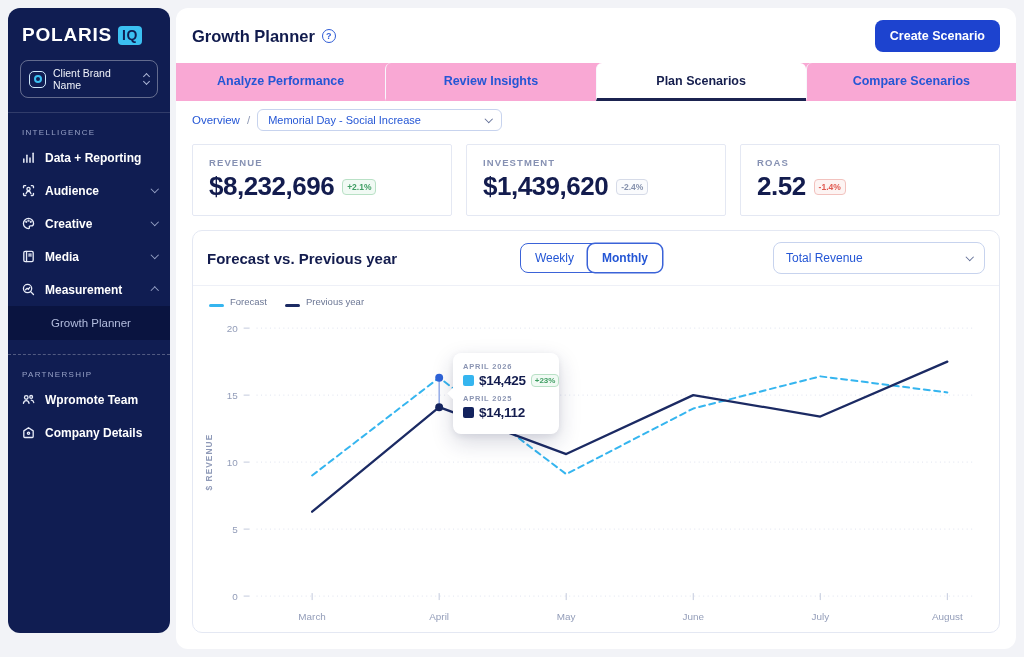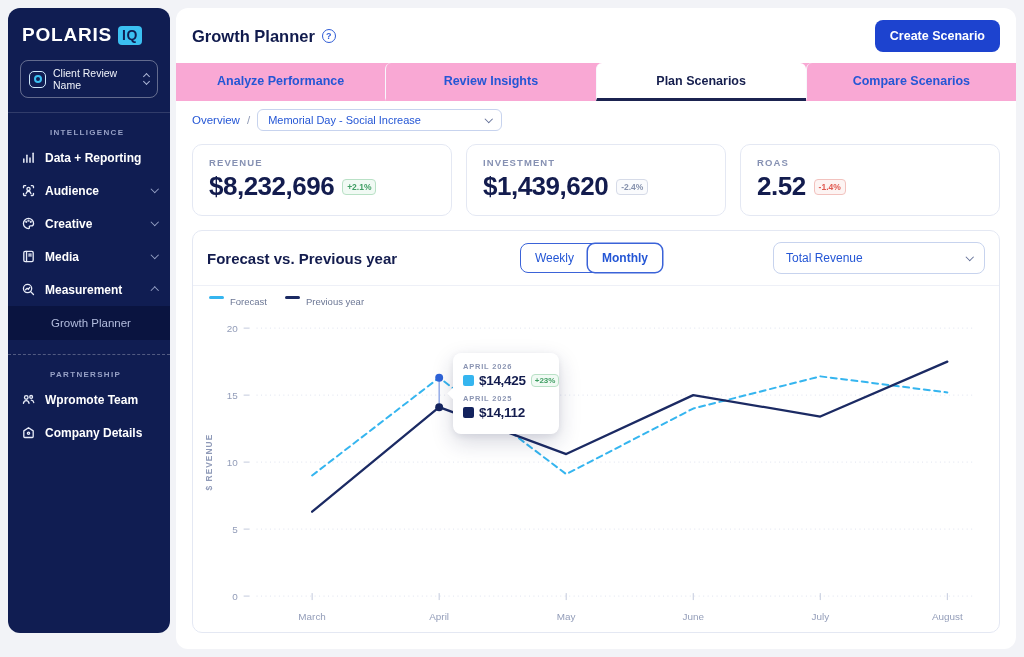--- a/index.html
+++ b/index.html
@@ -19,22 +19,22 @@
   .client-ic { width:17px; height:17px; border:1.5px solid #cfe9fb; border-radius:5px;
                display:flex; align-items:center; justify-content:center; flex:none; }
   .client-ic i { display:block; width:8px; height:8px; border:2px solid #3bc0f2; border-radius:50%; }
   .client-label { font-size:10.5px; font-weight:400; color:#f0f3fa; flex:1; }
   .sortchev { display:flex; flex-direction:column; gap:2px; align-items:center; }
   .sortchev span { width:5px; height:5px; border-right:1.4px solid #aab4d4; border-bottom:1.4px solid #aab4d4; }
   .sortchev .up { transform:rotate(-135deg); margin-bottom:-1px; }
   .sortchev .dn { transform:rotate(45deg); margin-top:-1px; }
   .side-divider { border-top:1px solid rgba(255,255,255,.14); margin:0; }
   .side-divider.dashed { border-top-style:dashed; border-top-color:rgba(255,255,255,.28); margin-top:14px; }
-  .section-label { font-size:8px; font-weight:700; letter-spacing:1.3px; color:#97a1c6;
-                   padding:15px 14px 4px;margin-left:28px; }
+  .section-label { font-size:8px; font-weight:400; letter-spacing:1.3px; color:#97a1c6;
+                   padding:15px 14px 4px; }
   .nav-item { display:flex; align-items:center; gap:9px; padding:9px 13px; cursor:pointer;
               font-size:12px; font-weight:700; color:#ffffff; }
   .nav-item svg { flex:none; stroke:#e8ecf8; }
   .nav-label { flex:1; }
   .chev { width:5.5px; height:5.5px; border-right:1.5px solid #9aa5c9; border-bottom:1.5px solid #9aa5c9; }
   .chev.down { transform:rotate(45deg); margin-top:-3px; }
   .chev.up { transform:rotate(-135deg); margin-top:3px; }
   .nav-sub { background:#0a1440; padding:11px 14px 11px 43px; font-size:11.5px; font-weight:400;
              color:#b3bdde; cursor:pointer; }
 
@@ -60,42 +60,42 @@
   .breadcrumb { display:flex; align-items:center; gap:7px; padding:8px 16px 11px; }
   .crumb-link { font-size:11.5px; font-weight:400; color:#2456d5; cursor:pointer; }
   .crumb-sep { font-size:11.5px; color:#8d97b4; }
   .scenario-select { display:flex; align-items:center; gap:8px; border:1px solid #c7d3ee; border-radius:6px;
                      padding:4px 10px; min-width:245px; cursor:pointer; }
   .scenario-select span { font-size:11px; color:#2456d5; flex:1; }
   .selchev { width:5.5px; height:5.5px; border-right:1.4px solid #5f6c95; border-bottom:1.4px solid #5f6c95;
              transform:rotate(45deg); margin-top:-2px; }
 
   .kpis { display:flex; gap:14px; padding:2px 16px 0; }
-  .kpi { flex:1; border:1px solid #e4e8f3; border-radius:10px; padding:12px 16px 13px; background:#fff; }
+  .kpi { flex:1; border:1px solid #e4e8f3; border-radius:2px; padding:12px 16px 13px; background:#fff; }
   .kpi-label { font-size:9.5px; font-weight:700; letter-spacing:1.1px; color:#8691b3; }
   .kpi-value-row { display:flex; align-items:center; gap:8px; margin-top:3px; }
   .kpi-value { font-size:26px; font-weight:700; letter-spacing:-.5px; color:#131c4e; }
   .badge { font-size:8.5px; font-weight:700; padding:2px 4px; border-radius:4px; border:1px solid; }
   .badge.pos { color:#3f9e63; border-color:#b9e1c6; background:#f1faf4; }
   .badge.neu { color:#8591ad; border-color:#d6dbe8; background:#fafbfd; }
   .badge.neg { color:#e05b52; border-color:#f2c2be; background:#fdf4f3; }
 
   .chart-card { margin:14px 16px 16px; border:1px solid #e4e8f3; border-radius:10px; flex:1;
                 display:flex; flex-direction:column; min-height:0; background:#fff; }
   .chart-header { display:flex; align-items:center; padding:11px 14px; border-bottom:1px solid #eef0f7; }
   .chart-title { font-size:15px; font-weight:700; color:#131c4e; flex:1; }
   .toggle { display:flex; border:1.5px solid #3b63d8; border-radius:8px; overflow:visible; margin-right:auto; }
   .seg { padding:7px 14px; font-size:12px; font-weight:400; color:#2456d5; cursor:pointer; border-radius:7px; }
   .seg.selected { box-shadow:0 0 0 1.5px #3b63d8; font-weight:700; background:#fff; }
   .metric-select { display:flex; align-items:center; gap:8px; border:1px solid #c7d3ee; border-radius:8px;
                    padding:8px 12px; width:212px; cursor:pointer; margin-left:110px; }
   .metric-select span { font-size:12px; color:#2456d5; flex:1; }
 
   .legend { display:flex; gap:18px; padding:10px 16px 0; }
-  .legend-item { display:flex; align-items:flex-start; gap:6px; }
+  .legend-item { display:flex; align-items:flex-end; gap:6px; }
   .legend-swatch { width:15px; height:3px; border-radius:2px; }
   .legend-label { font-size:9.5px; color:#6c7795; }
 
   .chart-wrap { flex:1; position:relative; padding:2px 8px 0 4px; min-height:0; }
   svg.chart { display:block; width:100%; height:334px; }
   svg.chart text { font-family:"Liberation Sans", sans-serif; }
 
   .tooltip { position:absolute; left:260px; top:46px; width:106px; background:#fff; border-radius:8px;
              box-shadow:0 8px 22px rgba(25,35,80,.18), 0 2px 6px rgba(25,35,80,.08);
              padding:9px 10px 10px; z-index:5; }
@@ -116,21 +116,21 @@
 
   <aside class="sidebar">
     <div class="logo-row">
       <span class="logo-text">POLARIS</span>
       <span class="logo-badge">IQ</span>
     </div>
     <div class="client-sel">
       <span class="client-ic">
           <i></i>
         </span>
-      <span class="client-label">Client Review Name</span>
+      <span class="client-label">Client Brand Name</span>
       <span class="sortchev">
           <span class="up"></span>
           <span class="dn"></span>
         </span>
     </div>
     <div class="side-divider"></div>
 
     <div class="section-label">INTELLIGENCE</div>
 
     <div class="nav-item">

